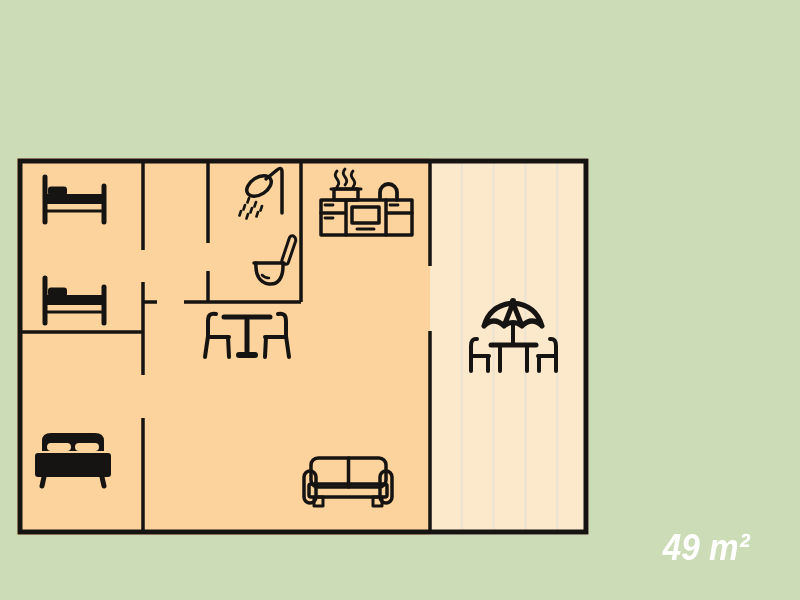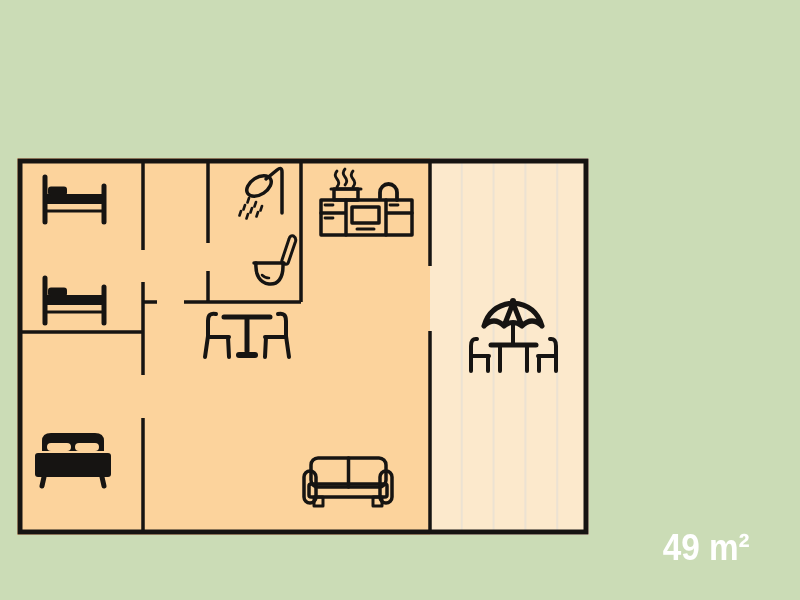--- a/index.html
+++ b/index.html
@@ -1,21 +1,21 @@
 <!DOCTYPE html>
 <html><head>
 <meta charset="utf-8">
 <style>
   html,body{margin:0;padding:0;}
   body{
     width:800px;height:600px;overflow:hidden;position:relative;
     background:#cbdcb6;
     font-family:"Liberation Sans", sans-serif;
   }
-  .stage{position:absolute;inset:0;width:768px;height:600px;}
+  .stage{position:absolute;inset:0;width:768px;height:600px;font-style:italic;}
   .plan-svg{position:absolute;left:0;top:0;}
   .title{
     position:absolute;left:20px;top:60px;
     font-size:48px;font-weight:700;letter-spacing:-1px;color:#1d1d1b;
     transform:scaleX(0.80);transform-origin:left top;white-space:nowrap;
   }
   .area-label{
     position:absolute;right:18px;top:527px;
     font-size:37px;font-weight:700;color:#ffffff;
     transform:scaleX(0.90);transform-origin:right top;white-space:nowrap;

